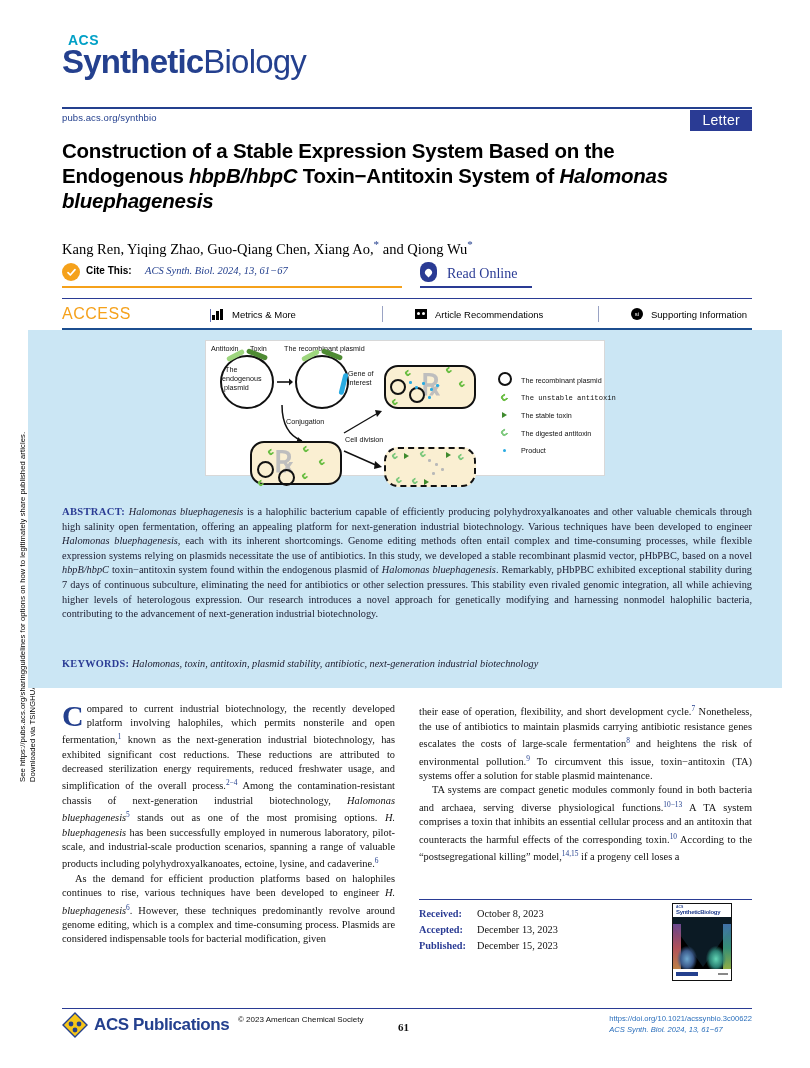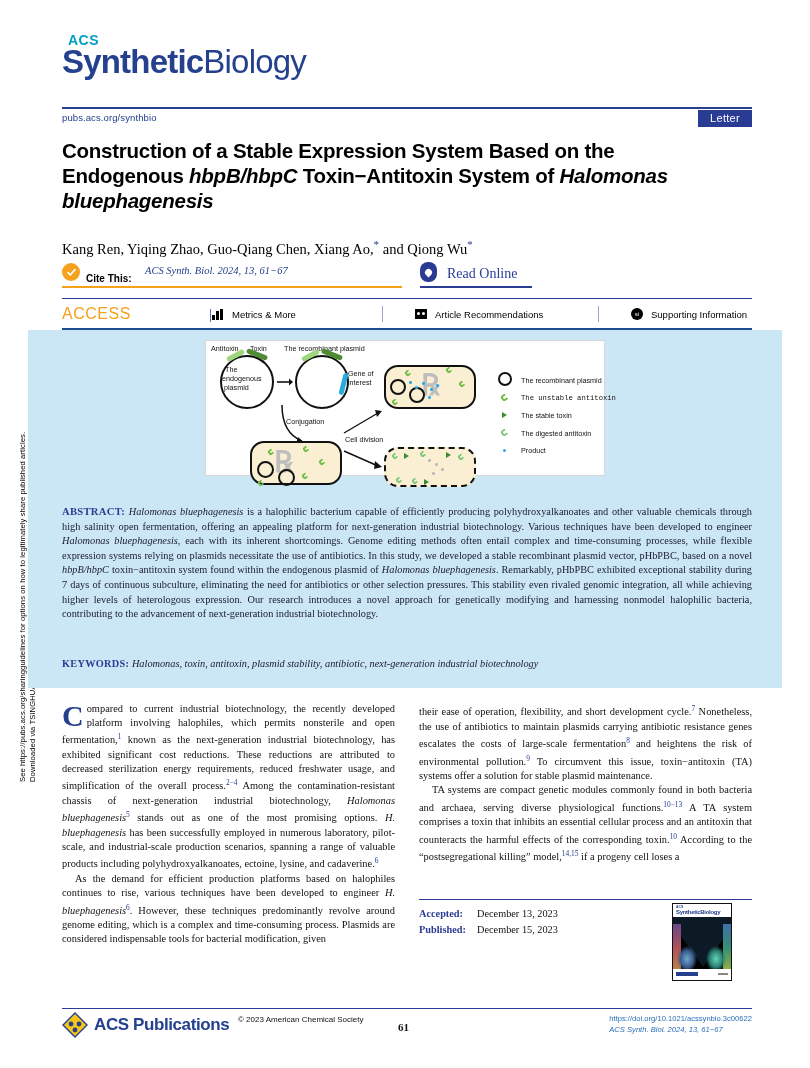--- a/index.html
+++ b/index.html
@@ -73,21 +73,21 @@
     font-size: 9.5px;
     color: #24408E;
     letter-spacing: 0.1px;
   }
   .letter-badge {
     position: absolute;
     right: 58px; top: 110px;
     background: #2A3B94;
     color: #fff;
     font-family: "Liberation Sans", sans-serif;
-    font-size: 11px;
+    font-size: 14px;
     padding: 2px 12px 3px 12px;
     letter-spacing: 0.3px;
   }
 
   
   .title {
     position: absolute;
     left: 62px; top: 138px;
     width: 665px;
     font-family: "Liberation Sans", sans-serif;
@@ -117,21 +117,21 @@
     border-bottom: 2.5px solid #F5A11B;
   }
   .cite-check {
     position: absolute; left: 0px; top: 1px;
     width: 18px; height: 18px; border-radius: 50%;
     background: #F5A11B;
     display: flex; align-items: center; justify-content: center;
   }
   .cite-check svg { display: block; }
   .cite-text {
-    position: absolute; left: 24px; top: 11px;
+    position: absolute; left: 24px; top: 3px;
     font-family: "Liberation Sans", sans-serif;
     font-size: 10px; font-weight: bold; color: #000;
   }
   .cite-ref {
     position: absolute; left: 83px; top: 3px;
     font-family: "Liberation Serif", serif;
     font-size: 10.5px; font-style: italic; color: #24408E;
   }
   .readonline {
     position: absolute;
@@ -586,20 +586,21 @@
     <p><span>As the demand for efficient production platforms based on halophiles continues to rise, various techniques have been developed to engineer </span><i>H. bluephagenesis</i><sup>6</sup><span>. However, these techniques predominantly revolve around genome editing, which is a complex and time-consuming process. Plasmids are considered indispensable tools for bacterial modification, given</span></p>
   </div>
 
   <div class="col right">
     <p class="noind"><span>their ease of operation, flexibility, and short development cycle.</span><sup>7</sup><span> Nonetheless, the use of antibiotics to maintain plasmids carrying antibiotic resistance genes escalates the costs of large-scale fermentation</span><sup>8</sup><span> and heightens the risk of environmental pollution.</span><sup>9</sup><span> To circumvent this issue, toxin−antitoxin (TA) systems offer a solution for stable plasmid maintenance.</span></p>
     <p><span>TA systems are compact genetic modules commonly found in both bacteria and archaea, serving diverse physiological functions.</span><sup>10−13</sup><span> A TA system comprises a toxin that inhibits an essential cellular process and an antitoxin that counteracts the harmful effects of the corresponding toxin.</span><sup>10</sup><span> According to the “postsegregational killing” model,</span><sup>14,15</sup><span> if a progeny cell loses a</span></p>
   </div>
 
   <div class="dates-rule"></div>
   <div class="dates">
+    <div><span class="d-lbl">Received:</span><span class="d-val">October 8, 2023</span></div>
     <div><span class="d-lbl">Accepted:</span><span class="d-val">December 13, 2023</span></div>
     <div><span class="d-lbl">Published:</span><span class="d-val">December 15, 2023</span></div>
   </div>
 
   <div class="cover">
     <div class="hdr">
       <div class="t1">ACS</div>
       <div class="t2">SyntheticBiology</div>
     </div>
     <div class="beam"></div>

